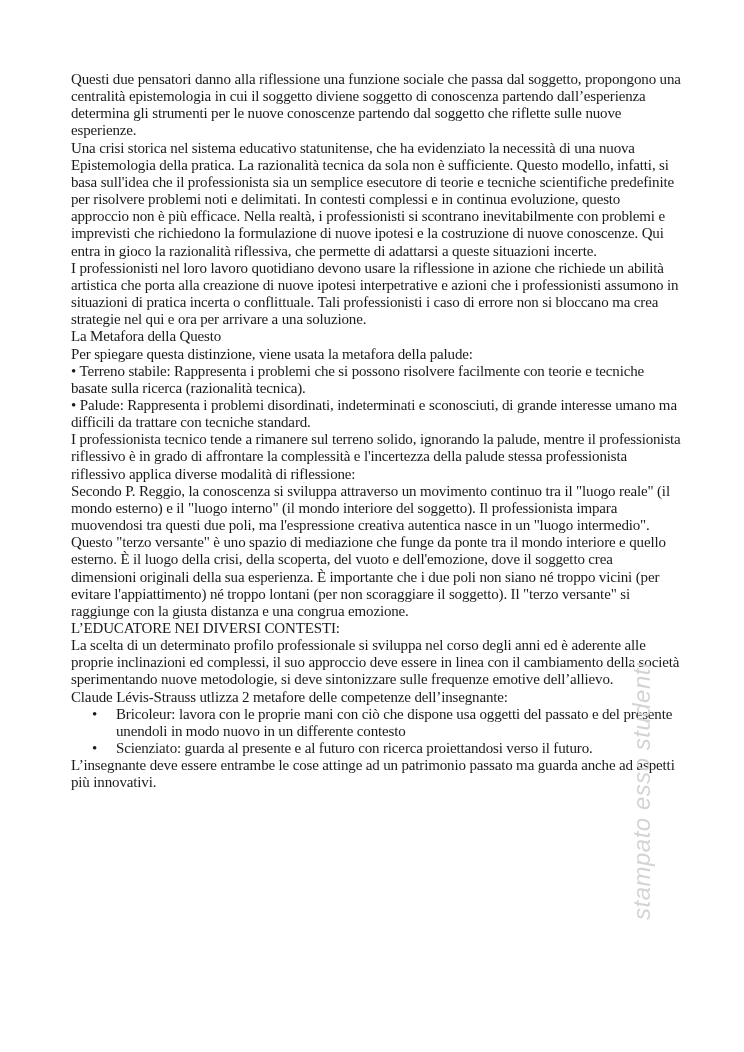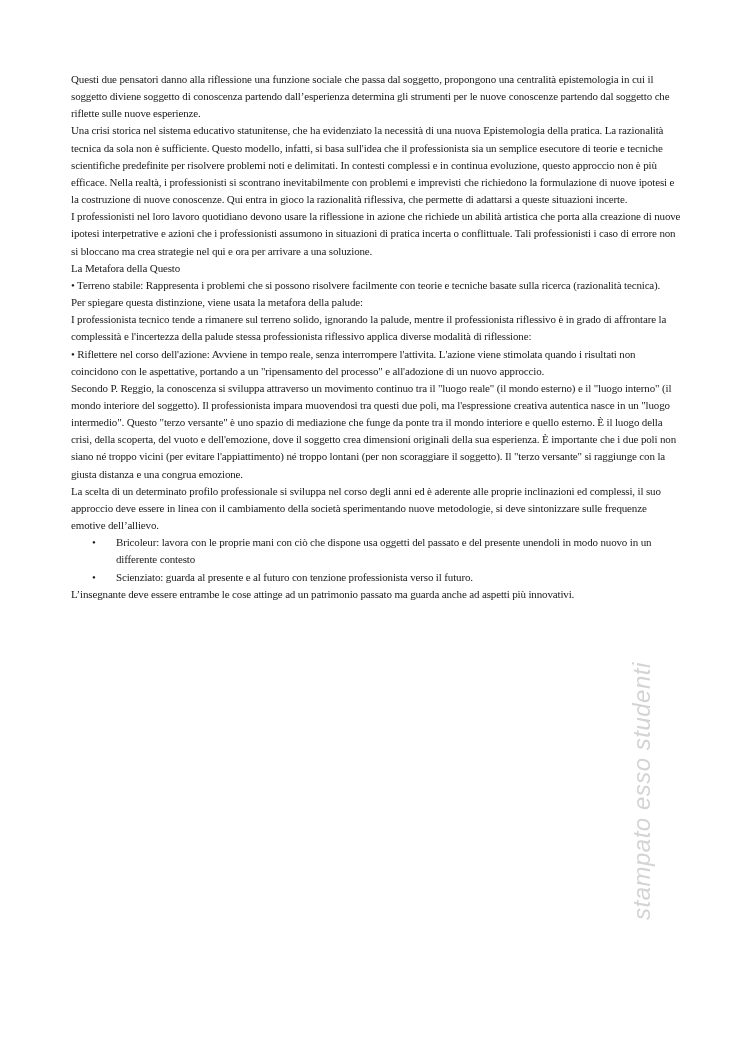--- a/index.html
+++ b/index.html
@@ -1,19 +1,19 @@
 <!DOCTYPE html>
 <html><head>
 <meta charset="utf-8">
 <style>
   html, body { margin: 0; padding: 0; background: #ffffff; }
   body { width: 744px; height: 1052px; position: relative; overflow: hidden; }
   .page {
     position: absolute; left: 71px; top: 71px; width: 610px;
-    font-family: "Liberation Serif", serif; font-size: 11px; line-height: 17.15px;
+    font-family: "Liberation Serif", serif; font-size: 15px; line-height: 17.15px;
     color: #1a1a1a; letter-spacing: -0.15px;
   }
   .page p { margin: 0; }
   .bl { padding-left: 45px; position: relative; }
   .bl .dot { position: absolute; left: 21px; top: 0; }
   .wm {
     position: absolute; left: 628px; top: 920px;
     transform-origin: 0 0; transform: rotate(-90deg);
     font-family: "Liberation Sans", sans-serif; font-style: italic;
     font-size: 24px; color: #d4d4d4; white-space: nowrap; letter-spacing: 0.5px;
@@ -21,30 +21,32 @@
   }
 </style>
 </head>
 <body>
 
 <div class="page">
   <p>Questi due pensatori danno alla riflessione una funzione sociale che passa dal soggetto, propongono una centralità epistemologia in cui il soggetto diviene soggetto di conoscenza partendo dall’esperienza determina gli strumenti per le nuove conoscenze partendo dal soggetto che riflette sulle nuove esperienze.</p>
   <p>Una crisi storica nel sistema educativo statunitense, che ha evidenziato la necessità di una nuova Epistemologia della pratica. La razionalità tecnica da sola non è sufficiente. Questo modello, infatti, si basa sull'idea che il professionista sia un semplice esecutore di teorie e tecniche scientifiche predefinite per risolvere problemi noti e delimitati. In contesti complessi e in continua evoluzione, questo approccio non è più efficace. Nella realtà, i professionisti si scontrano inevitabilmente con problemi e imprevisti che richiedono la formulazione di nuove ipotesi e la costruzione di nuove conoscenze. Qui entra in gioco la razionalità riflessiva, che permette di adattarsi a queste situazioni incerte.</p>
   <p>I professionisti nel loro lavoro quotidiano devono usare la riflessione in azione che richiede un abilità artistica che porta alla creazione di nuove ipotesi interpetrative e azioni che i professionisti assumono in situazioni di pratica incerta o conflittuale. Tali professionisti i caso di errore non si bloccano ma crea strategie nel qui e ora per arrivare a una soluzione.</p>
   <p>La Metafora della Questo</p>
+  <p>Per spiegare questa distinzione, viene usata la metafora della palude:</p>
   <p>• Terreno stabile: Rappresenta i problemi che si possono risolvere facilmente con teorie e tecniche basate sulla ricerca (razionalità tecnica).</p>
-  <p>Per spiegare questa distinzione, viene usata la metafora della palude:</p>
+  <p>• Palude: Rappresenta i problemi disordinati, indeterminati e sconosciuti, di grande interesse umano ma difficili da trattare con tecniche standard.</p>
   <p>I professionista tecnico tende a rimanere sul terreno solido, ignorando la palude, mentre il professionista riflessivo è in grado di affrontare la complessità e l'incertezza della palude stessa professionista riflessivo applica diverse modalità di riflessione:</p>
-  <p>• Riflettere nel corso dell'azione: Avviene in tempo reale, senza interrompere l'attivita. L'azione viene stimolata quando i risultati non coincidono con le aspettative, portando a un "ripensamento del processo" e all'adozione di un nuovo approccio.</p>
   <p>Secondo P. Reggio, la conoscenza si sviluppa attraverso un movimento continuo tra il "luogo reale" (il mondo esterno) e il "luogo interno" (il mondo interiore del soggetto). Il professionista impara muovendosi tra questi due poli, ma l'espressione creativa autentica nasce in un "luogo intermedio". Questo "terzo versante" è uno spazio di mediazione che funge da ponte tra il mondo interiore e quello esterno. È il luogo della crisi, della scoperta, del vuoto e dell'emozione, dove il soggetto crea dimensioni originali della sua esperienza. È importante che i due poli non siano né troppo vicini (per evitare l'appiattimento) né troppo lontani (per non scoraggiare il soggetto). Il "terzo versante" si raggiunge con la giusta distanza e una congrua emozione.</p>
+  <p>L’EDUCATORE NEI DIVERSI CONTESTI:</p>
   <p>La scelta di un determinato profilo professionale si sviluppa nel corso degli anni ed è aderente alle proprie inclinazioni ed complessi, il suo approccio deve essere in linea con il cambiamento della società sperimentando nuove metodologie, si deve sintonizzare sulle frequenze emotive dell’allievo.</p>
+  <p>Claude Lévis-Strauss utlizza 2 metafore delle competenze dell’insegnante:</p>
   <p class="bl">
     <span class="dot">•</span>
     <span>Bricoleur: lavora con le proprie mani con ciò che dispone usa oggetti del passato e del presente unendoli in modo nuovo in un differente contesto</span>
   </p>
   <p class="bl">
     <span class="dot">•</span>
-    <span>Scienziato: guarda al presente e al futuro con tenzione professionista verso il futuro.</span>
+    <span>Scienziato: guarda al presente e al futuro con ricerca proiettandosi verso il futuro.</span>
   </p>
   <p>L’insegnante deve essere entrambe le cose attinge ad un patrimonio passato ma guarda anche ad aspetti più innovativi.</p>
 </div>
 
 <div class="wm">stampato esso studenti</div>
 
 </body></html>

